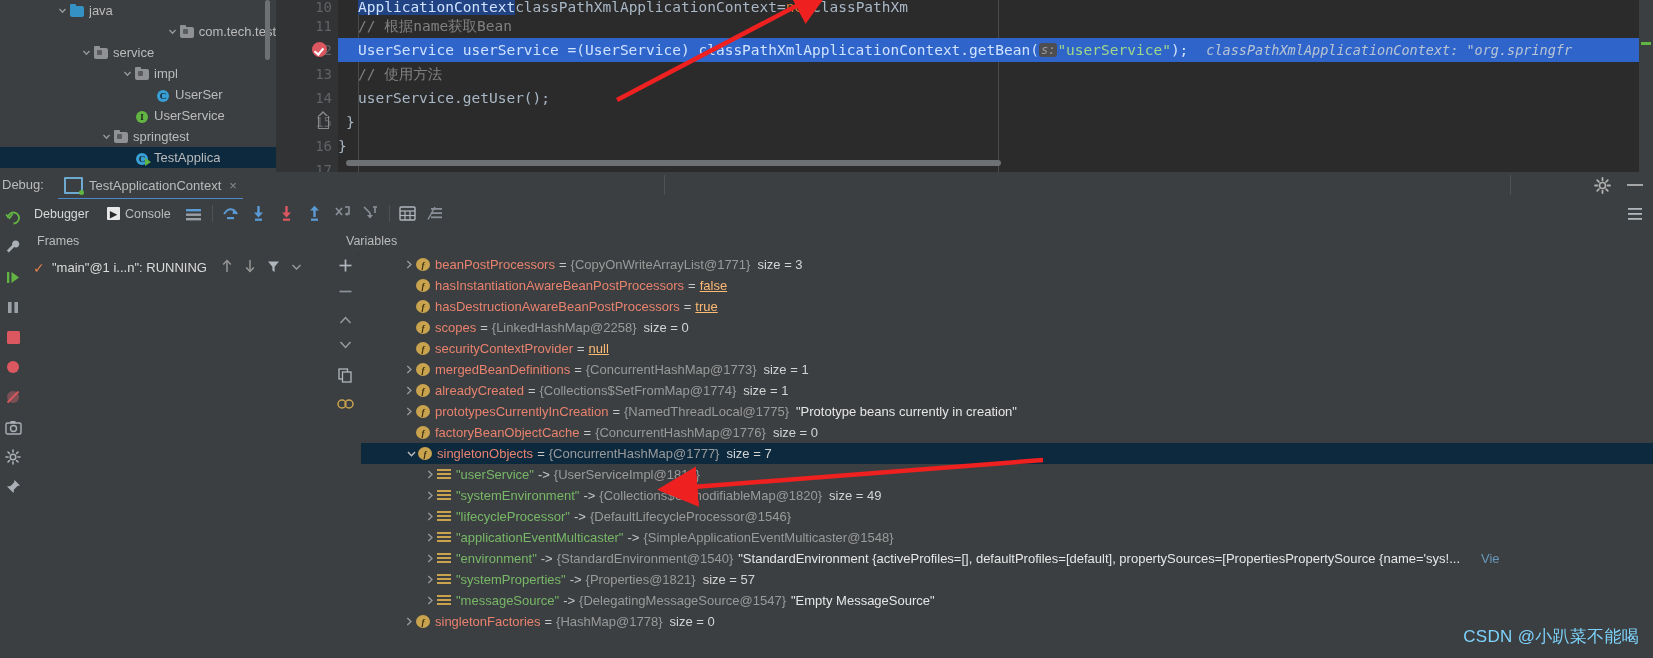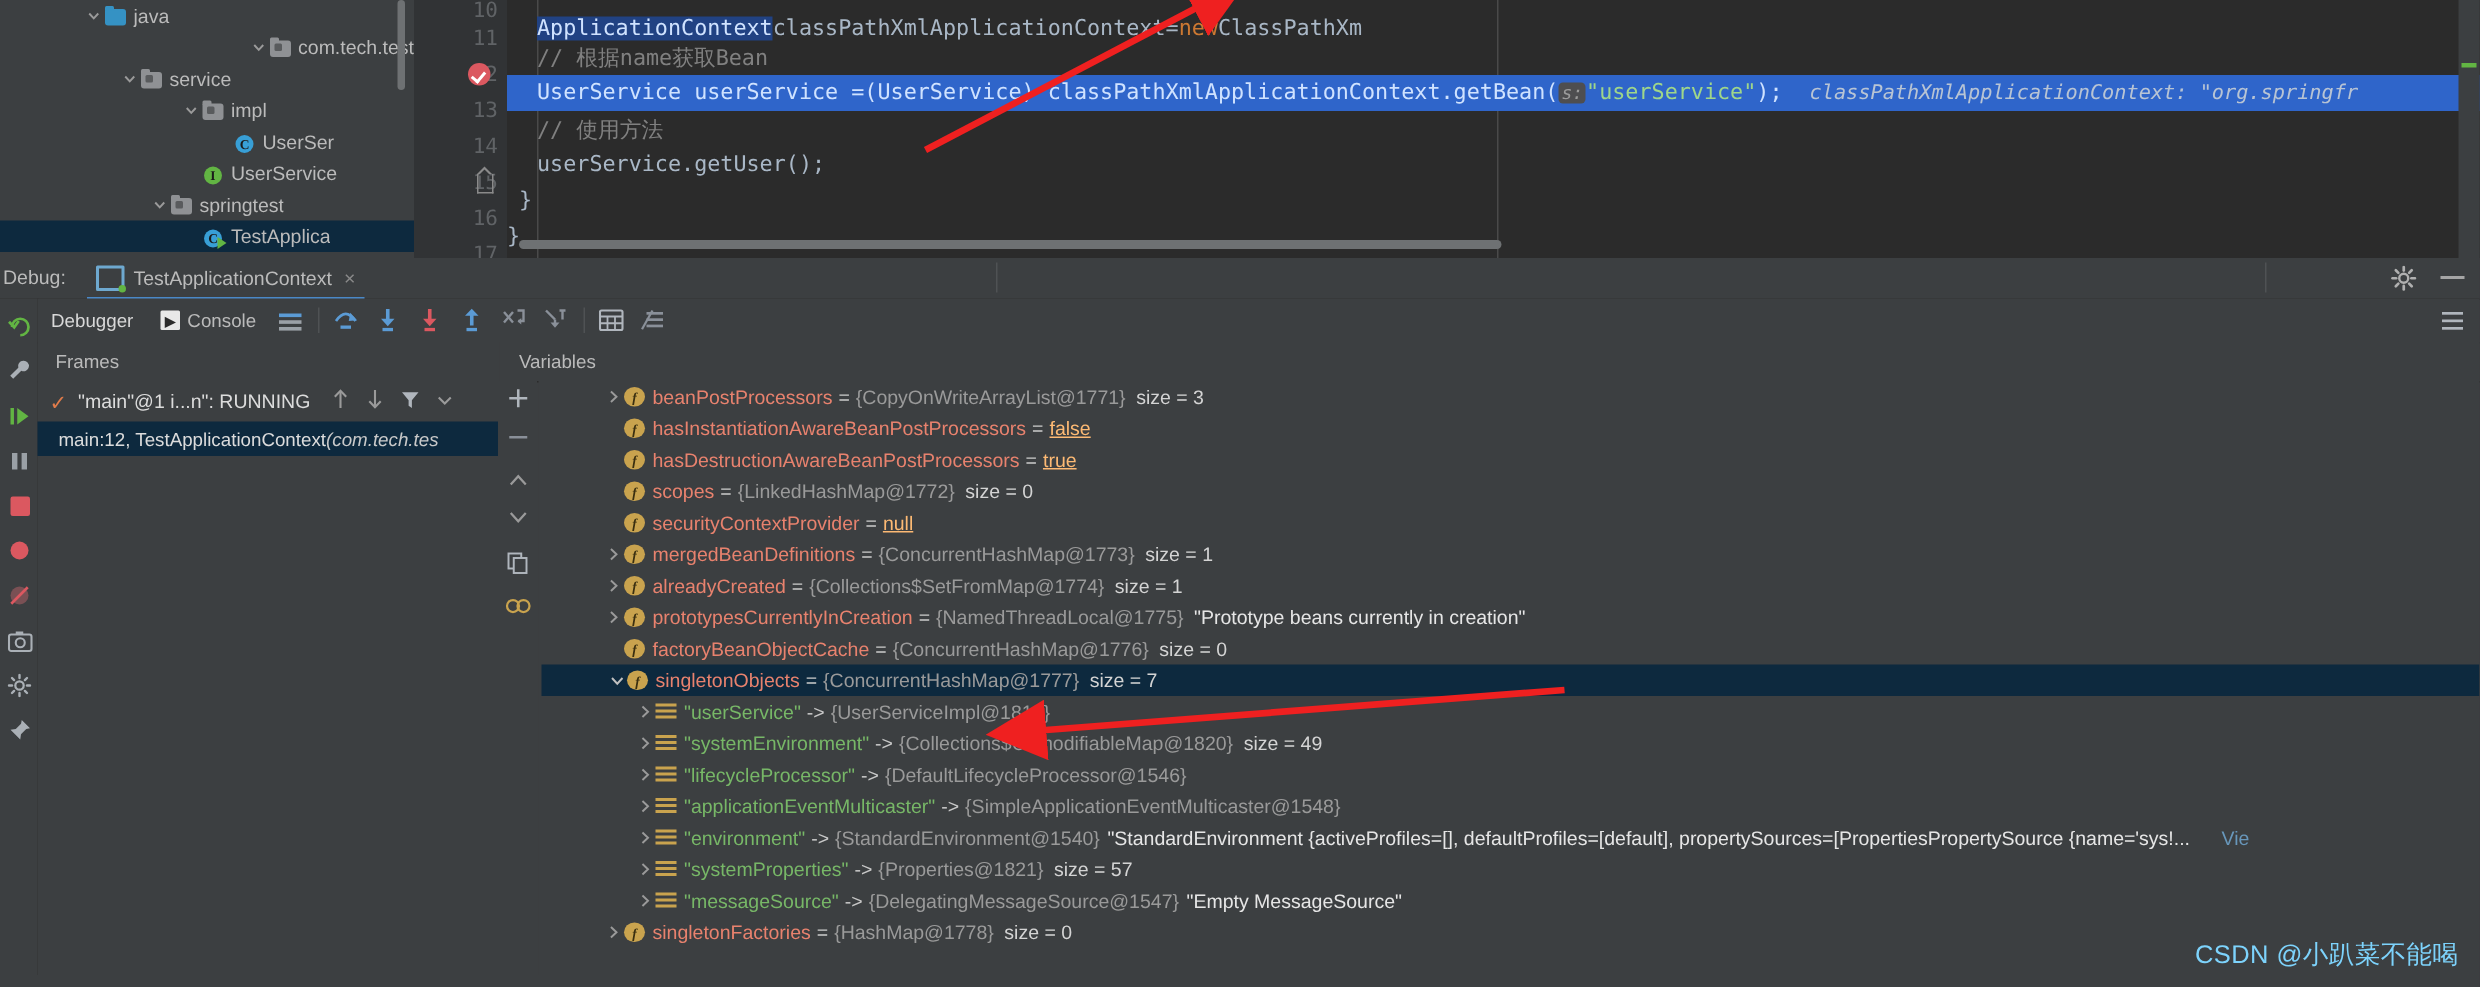--- a/index.html
+++ b/index.html
@@ -539,21 +539,21 @@
         <span>15</span>
       </div>
       <div class="gut-row">16</div>
       <div class="gut-row">17</div>
     </div>
 
     <div class="editor">
       <div class="indent-guide" style="left:20px;"></div>
       <div class="indent-guide" style="left:660px; top:0; height:172px; background:#4a4a4a;"></div>
 
-      <div class="code-row" style="height:14px; padding-left:20px;margin-top:12px;">
+      <div class="code-row" style="height:14px; padding-left:20px;">
         <span style="background:#214283; color:#cfe2ff;">ApplicationContext</span>
           <span class="plain"> classPathXmlApplicationContext</span>
           <span class="plain"> = </span>
           <span class="kw">new</span>
           <span class="plain"> ClassPathXm</span>
       </div>
 
       <div class="code-row">
         <span class="cm">// 根据name获取Bean</span>
       </div>
@@ -808,24 +808,20 @@
                 <path d="M1 1.5 L12 1.5 L7.6 6.8 L7.6 12 L5.4 10.5 L5.4 6.8 Z" fill="#b0b6bd"></path>
               </svg>
           </span>
           <span>
             <svg width="11" height="11" viewBox="0 0 11 11">
                 <path d="M1.5 4 L5.5 8 L9.5 4" fill="none" stroke="#9a9a9a" stroke-width="1.4"></path>
               </svg>
           </span>
         </span>
       </div>
-      <div class="frame-row">
-        <span>main:12, TestApplicationContext </span>
-          <span class="pkg">(com.tech.tes</span>
-      </div>
     </div>
 
     <div class="frames-ctrl-col">
       <span class="ctrl-btn" style="top:2px;">
         <svg width="15" height="15" viewBox="0 0 15 15">
             <line x1="7.5" y1="1.5" x2="7.5" y2="13.5" stroke="#b0b6bd" stroke-width="1.7"></line>
             <line x1="1.5" y1="7.5" x2="13.5" y2="7.5" stroke="#b0b6bd" stroke-width="1.7"></line>
           </svg>
       </span>
       <span class="ctrl-btn" style="top:28px;">
@@ -883,21 +879,21 @@
         <span class="var-ico-f">f</span>
         <span class="vname">hasDestructionAwareBeanPostProcessors</span>
         <span class="veq">=</span>
         <span class="vval">true</span>
       </div>
 
       <div class="var-row" style="padding-left:57px;">
         <span class="var-ico-f">f</span>
         <span class="vname">scopes</span>
         <span class="veq">=</span>
-        <span class="vref">{LinkedHashMap@1772}</span>
+        <span class="vref">{LinkedHashMap@2258}</span>
         <span class="vsize">size = 0</span>
       </div>
 
       <div class="var-row" style="padding-left:57px;">
         <span class="var-ico-f">f</span>
         <span class="vname">securityContextProvider</span>
         <span class="veq">=</span>
         <span class="vval">null</span>
       </div>
 

